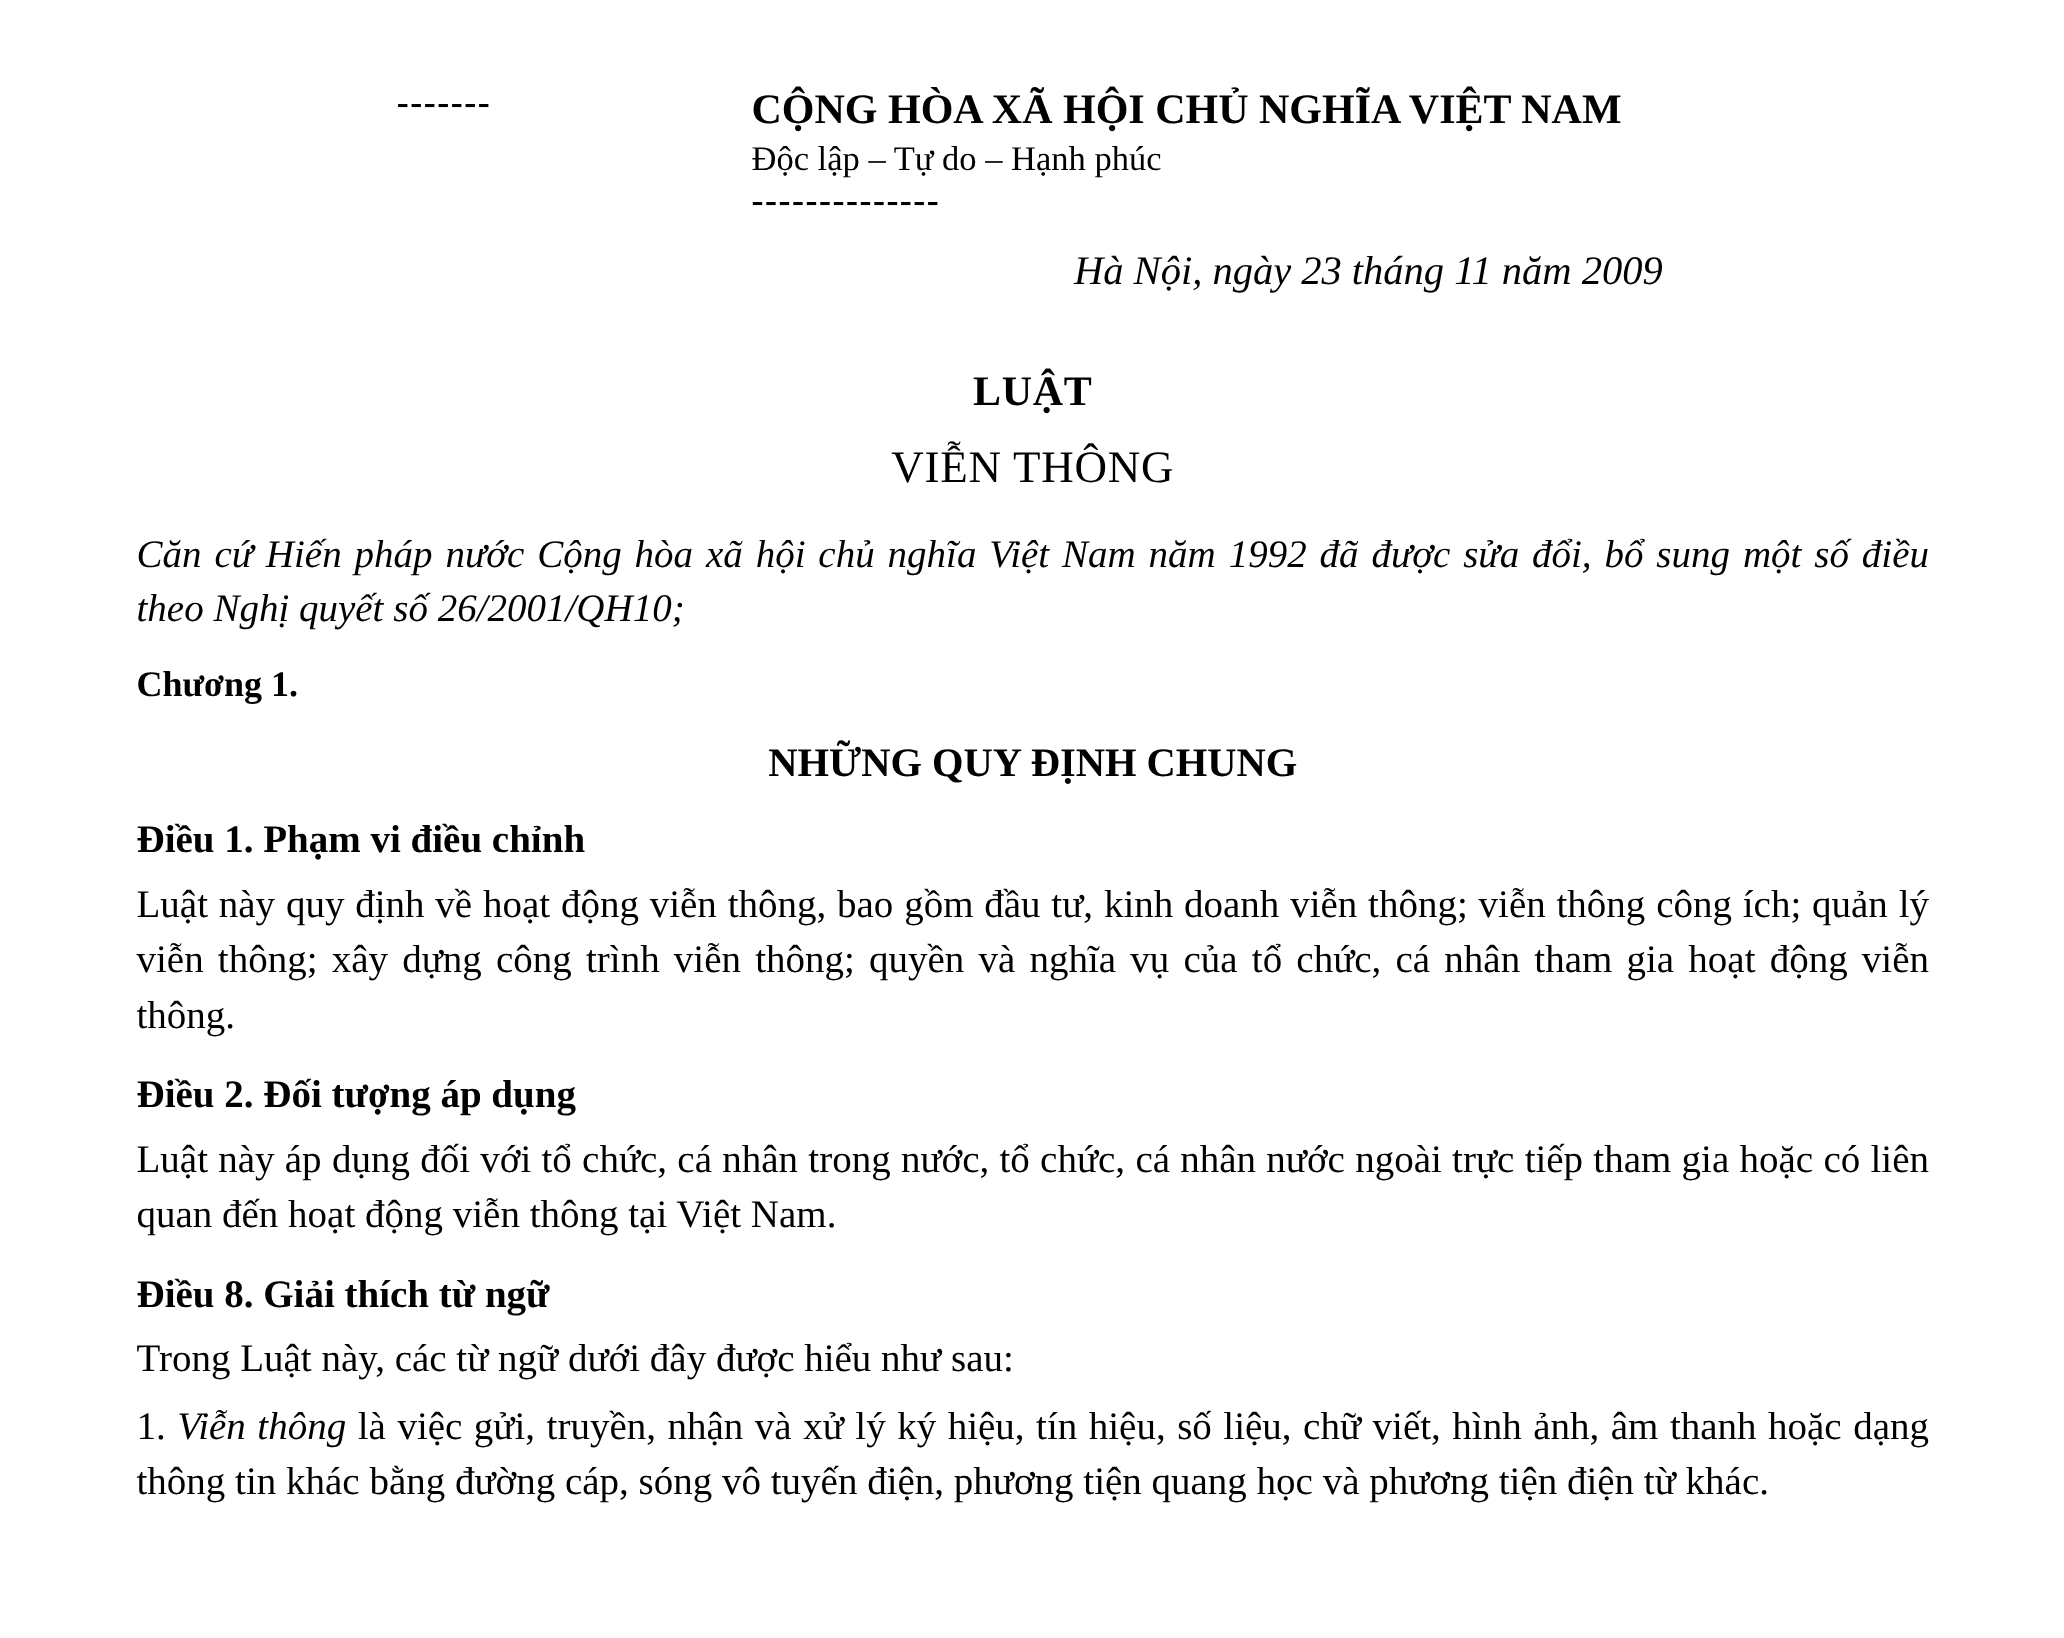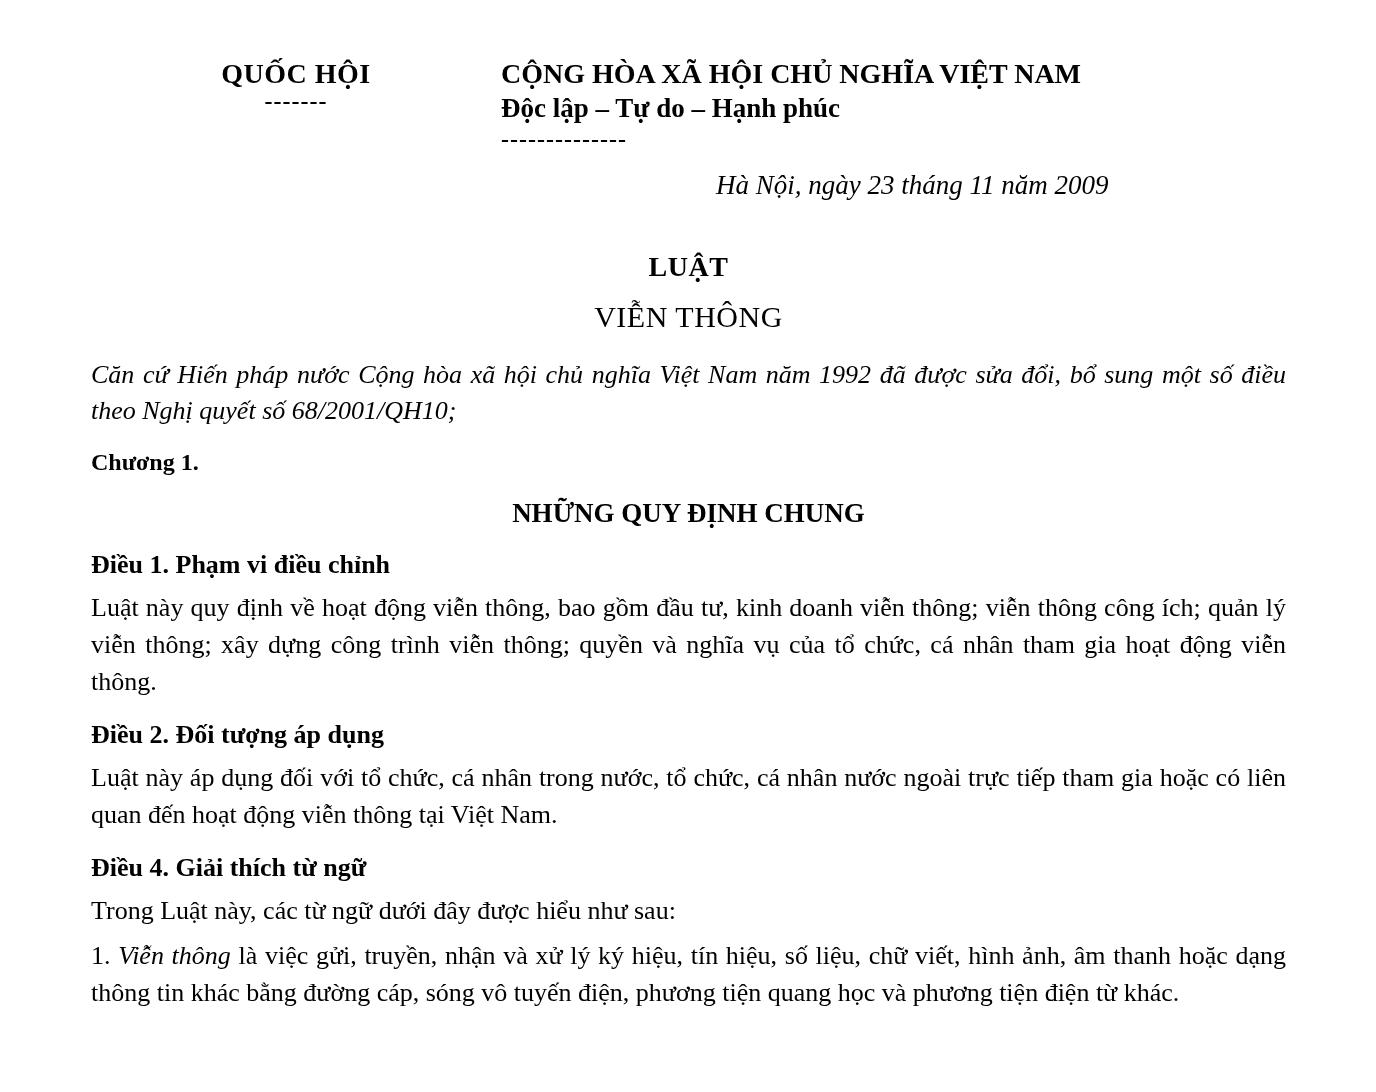--- a/index.html
+++ b/index.html
@@ -16,21 +16,21 @@
   
   .header { display: flex; }
   .header-left { width: 410px; text-align: center; }
   .header-right { flex: 1; text-align: left; }
   .org {
     font-size: 28px; font-weight: bold; letter-spacing: 0.5px;
   }
   .divider { font-size: 24px; font-weight: bold; line-height: 22px; letter-spacing: 1px; }
   .doc-number { font-size: 27px; margin-top: 30px; }
   .country { font-size: 28px; font-weight: bold; }
-  .motto { font-size: 27px; font-weight: bold; margin-top: 3px; }
+  .motto { font-size: 23px; font-weight: normal; margin-top: 3px; }
   .header-right .divider { margin-top: 4px; }
   .place-date { font-size: 27px; font-style: italic; margin-top: 20px; padding-left: 215px; }
 
   
   .doc-title { text-align: center; margin-top: 50px; }
   .title-main { font-size: 28px; font-weight: bold; letter-spacing: 0.5px; }
   .title-subject { font-size: 30px; margin-top: 17px; letter-spacing: 0.5px; }
 
   
   .preamble { margin-top: 23px; }
@@ -47,54 +47,53 @@
   .article-body { font-size: 26px; line-height: 37px; text-align: justify; margin-top: 8px; }
   .italic { font-style: italic; }
 </style>
 </head>
 <body>
 
 <div class="page">
 
   <div class="header">
     <div class="header-left">
-      <div class="org">QUỐC HỘI</div>
       <div class="divider">-------</div>
     </div>
     <div class="header-right">
       <div class="country">CỘNG HÒA XÃ HỘI CHỦ NGHĨA VIỆT NAM</div>
       <div class="motto">Độc lập – Tự do – Hạnh phúc</div>
       <div class="divider">--------------</div>
       <div class="place-date">Hà Nội, ngày 23 tháng 11 năm 2009</div>
     </div>
   </div>
 
   <div class="doc-title">
     <div class="title-main">LUẬT</div>
     <div class="title-subject">VIỄN THÔNG</div>
   </div>
 
   <div class="preamble">
-    <p>Căn cứ Hiến pháp nước Cộng hòa xã hội chủ nghĩa Việt Nam năm 1992 đã được sửa đổi, bổ sung một số điều theo Nghị quyết số 68/2001/QH10;</p>
+    <p>Căn cứ Hiến pháp nước Cộng hòa xã hội chủ nghĩa Việt Nam năm 1992 đã được sửa đổi, bổ sung một số điều theo Nghị quyết số 26/2001/QH10;</p>
   </div>
 
   <div class="chapter">
     <div class="chapter-label">Chương 1.</div>
     <div class="chapter-title">NHỮNG QUY ĐỊNH CHUNG</div>
   </div>
 
   <div>
     <div class="article-heading">Điều 1. Phạm vi điều chỉnh</div>
     <p class="article-body">Luật này quy định về hoạt động viễn thông, bao gồm đầu tư, kinh doanh viễn thông; viễn thông công ích; quản lý viễn thông; xây dựng công trình viễn thông; quyền và nghĩa vụ của tổ chức, cá nhân tham gia hoạt động viễn thông.</p>
   </div>
 
   <div>
     <div class="article-heading">Điều 2. Đối tượng áp dụng</div>
     <p class="article-body">Luật này áp dụng đối với tổ chức, cá nhân trong nước, tổ chức, cá nhân nước ngoài trực tiếp tham gia hoặc có liên quan đến hoạt động viễn thông tại Việt Nam.</p>
   </div>
 
   <div>
-    <div class="article-heading">Điều 4. Giải thích từ ngữ</div>
+    <div class="article-heading">Điều 8. Giải thích từ ngữ</div>
     <p class="article-body">Trong Luật này, các từ ngữ dưới đây được hiểu như sau:</p>
     <p class="article-body"><span>1. </span><span class="italic">Viễn thông</span><span> là việc gửi, truyền, nhận và xử lý ký hiệu, tín hiệu, số liệu, chữ viết, hình ảnh, âm thanh hoặc dạng thông tin khác bằng đường cáp, sóng vô tuyến điện, phương tiện quang học và phương tiện điện từ khác.</span></p>
   </div>
 
 </div>
 
 </body></html>

